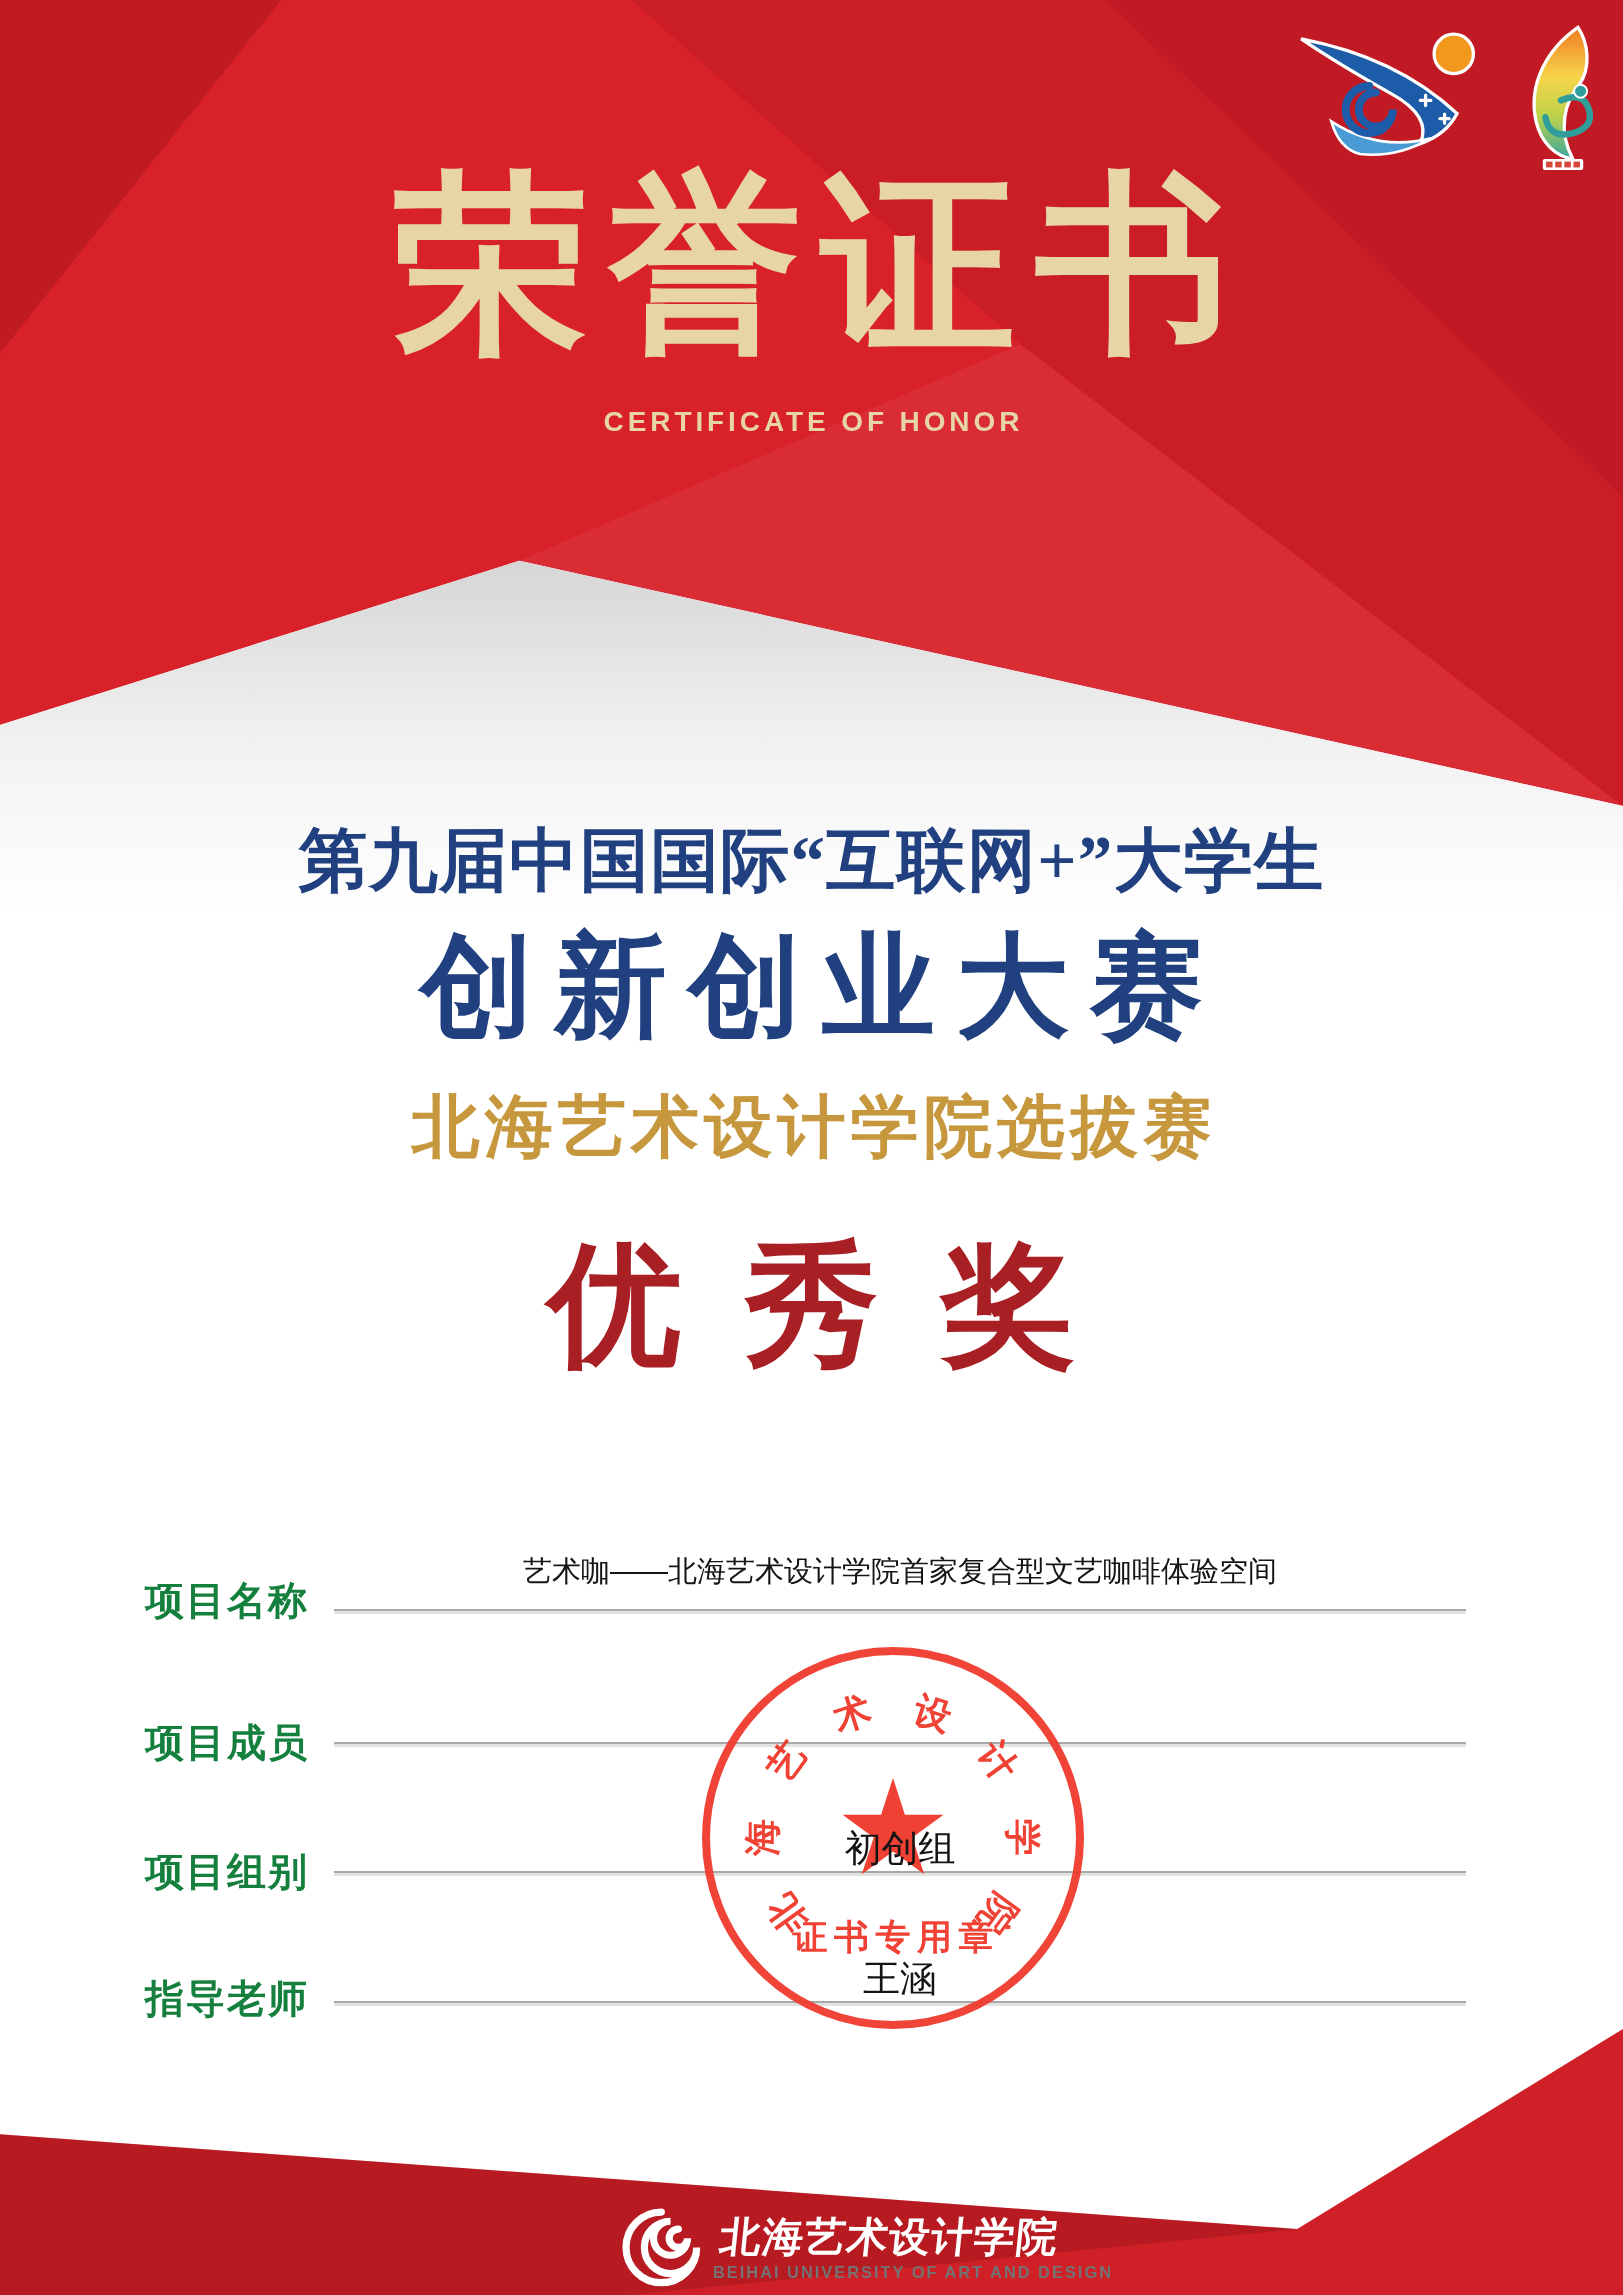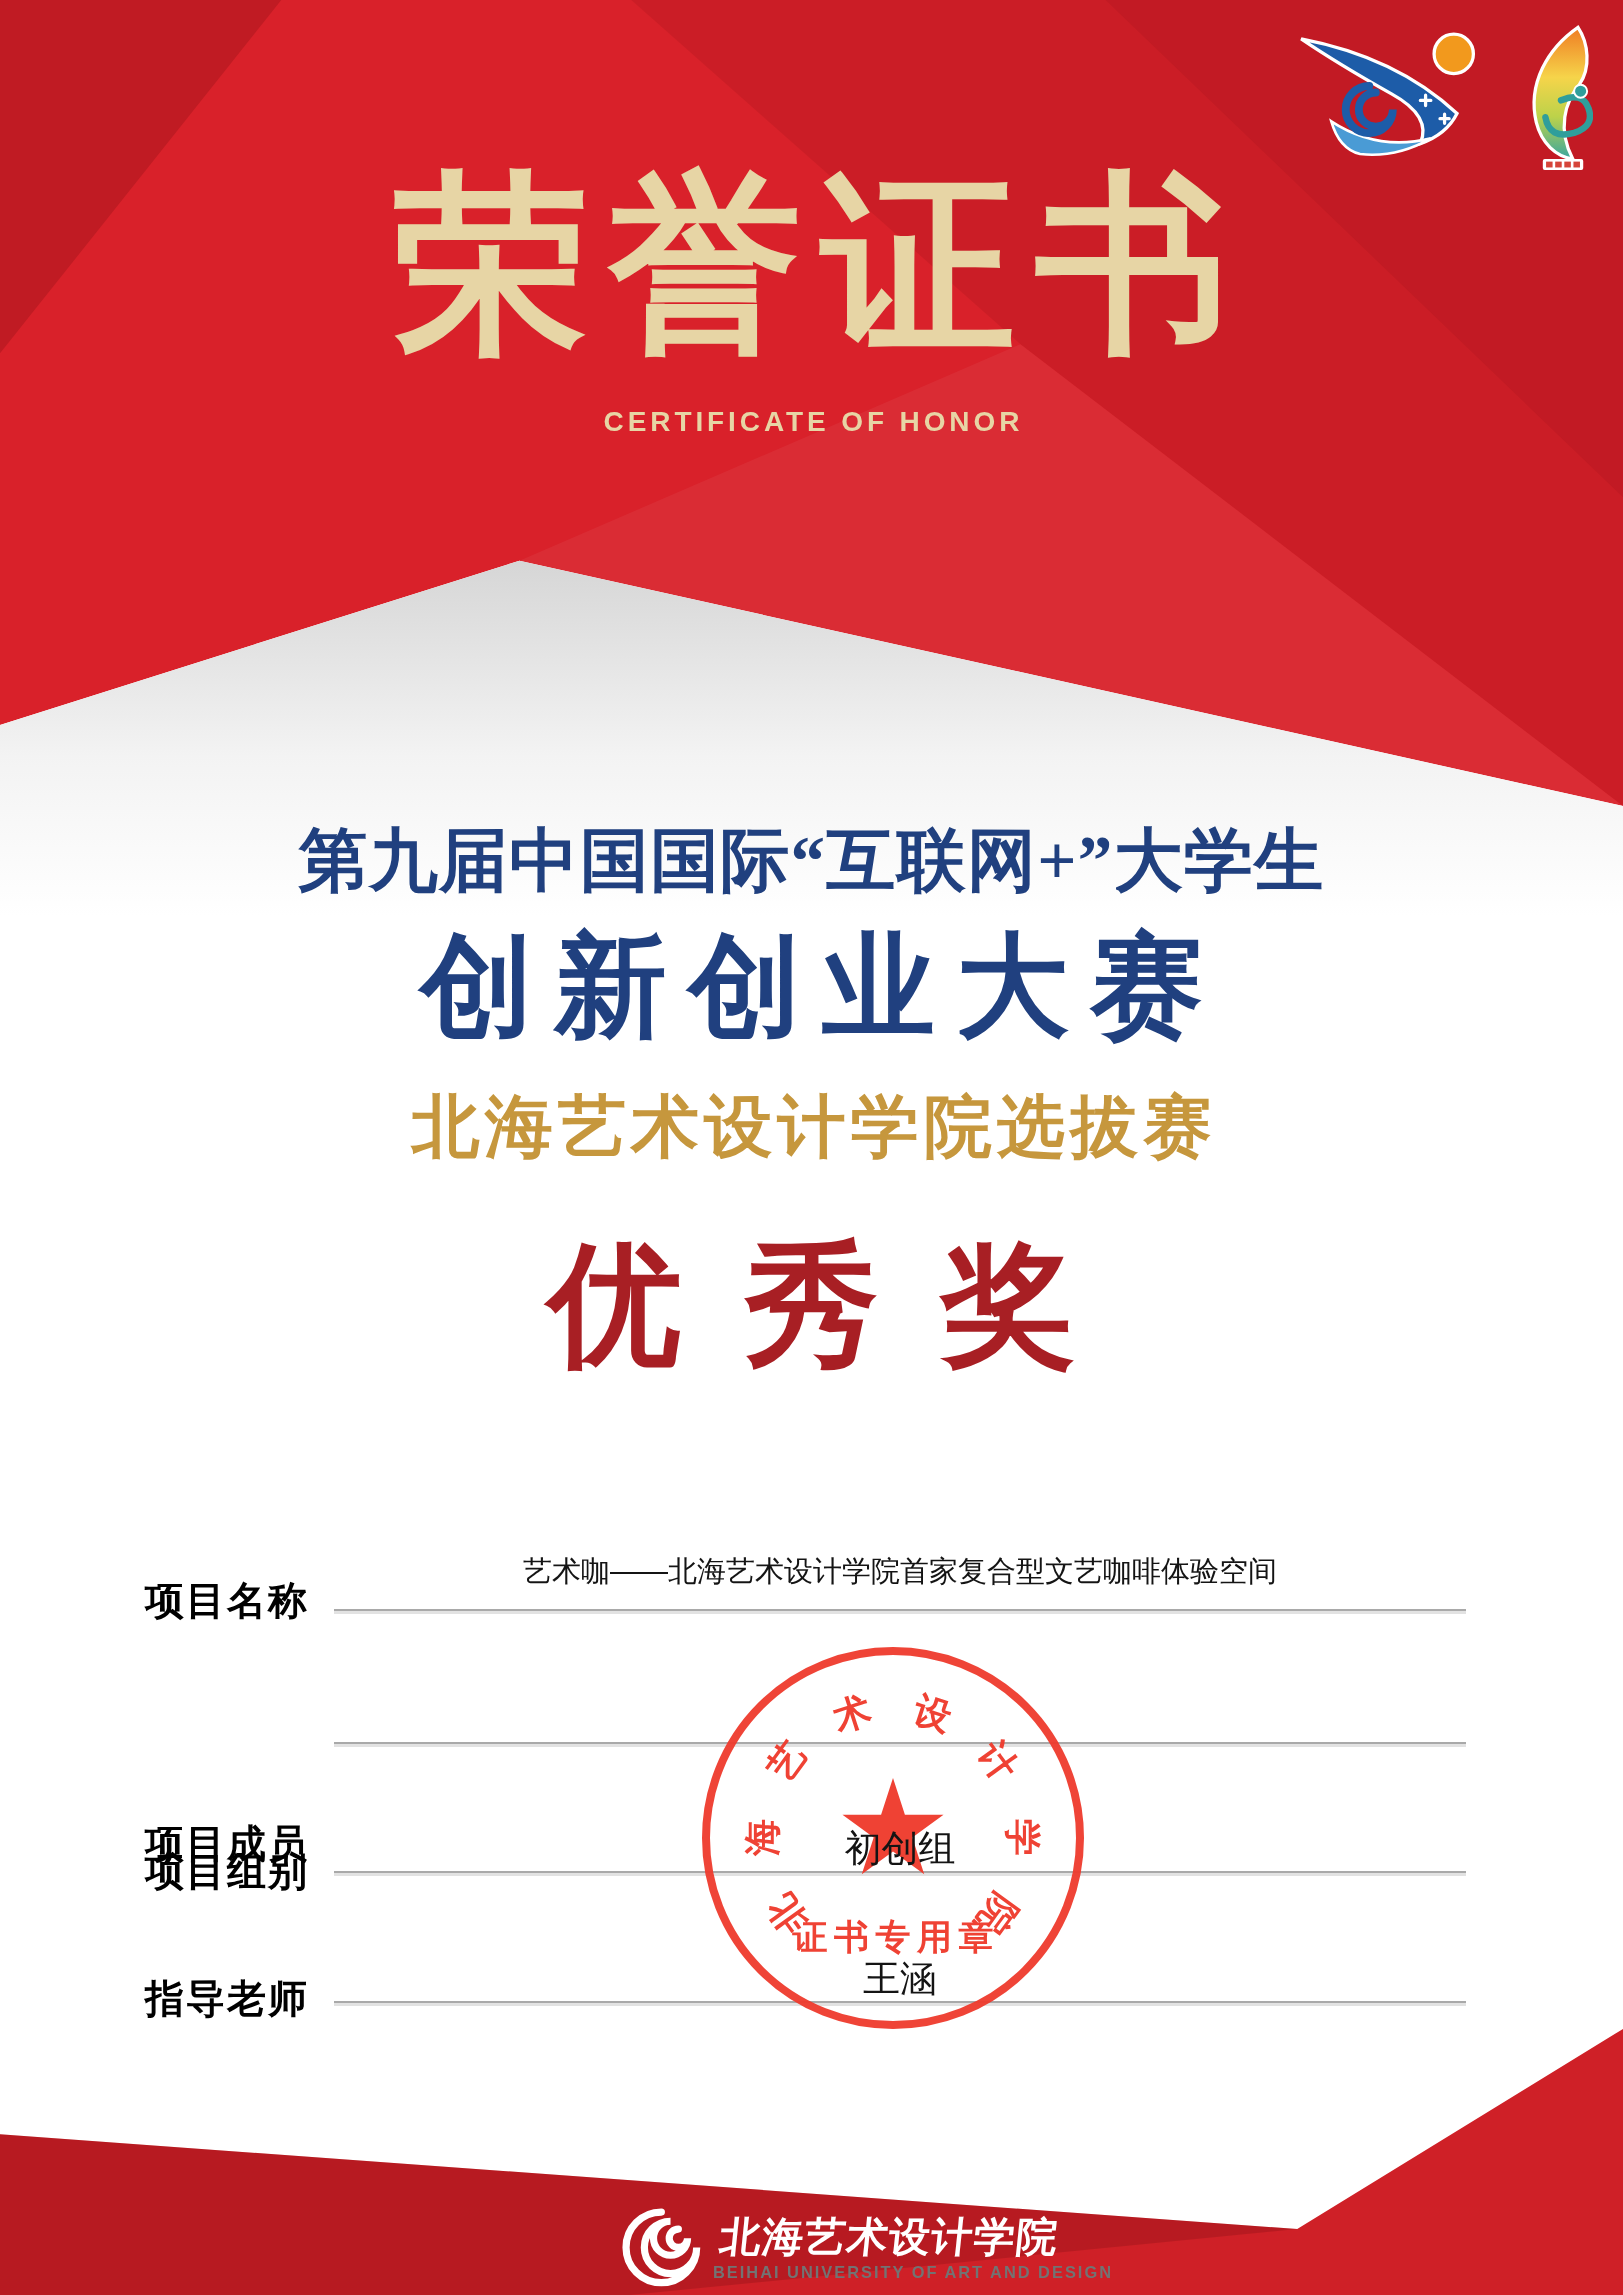--- a/index.html
+++ b/index.html
@@ -26,21 +26,21 @@
   
   .headline{left:0;width:1623px;text-align:center;white-space:nowrap;
     font-family:"Liberation Serif","DejaVu Serif",serif;font-weight:900;}
   .hl-1{top:815px;font-size:69px;color:#20407f;letter-spacing:1.3px;}
   .hl-2{top:911px;font-size:113px;color:#20407f;letter-spacing:21px;text-indent:21px;}
   .hl-3{top:1082px;font-size:68px;color:#c6973d;letter-spacing:5.2px;text-indent:5.2px;}
   .award{top:1216px;font-size:134px;color:#a81f24;letter-spacing:63px;text-indent:63px;}
 
   
   .f-label{
-    left:145px;width:209px;font-size:39px;font-weight:800;color:#000000;
+    left:145px;width:209px;font-size:39px;font-weight:800;color:#15803d;
     letter-spacing:2px;white-space:nowrap;z-index:5;
   }
   .f-line{
     left:334px;width:1132px;height:4.6px;z-index:2;
     background:linear-gradient(to bottom,#a9a9a9 0 42%,#e2e2e2 42% 100%);
   }
   .f-value{
     left:334px;width:1132px;text-align:center;font-size:29px;color:#141414;
     white-space:nowrap;z-index:6;font-weight:500;
   }
@@ -126,21 +126,21 @@
 
   <div class="abs cert-title">荣誉证书</div>
   <div class="abs cert-subtitle">CERTIFICATE OF HONOR</div>
 
   <div class="abs headline hl-1">第九届中国国际“互联网+”大学生</div>
   <div class="abs headline hl-2">创新创业大赛</div>
   <div class="abs headline hl-3">北海艺术设计学院选拔赛</div>
   <div class="abs headline award">优秀奖</div>
 
   <div class="abs f-label" style="top:1574px;">项目名称</div>
-  <div class="abs f-label" style="top:1817px;">项目成员</div>
+  <div class="abs f-label" style="top:1716px;">项目成员</div>
   <div class="abs f-label" style="top:1845px;">项目组别</div>
   <div class="abs f-label" style="top:1972px;">指导老师</div>
 
   <div class="abs f-value" style="top:1552px;">艺术咖——北海艺术设计学院首家复合型文艺咖啡体验空间</div>
   <div class="abs f-value" style="top:1824px;font-size:37px;">初创组</div>
   <div class="abs f-value" style="top:1954px;font-size:37px;">王涵</div>
 
   <div class="abs f-line" style="top:1609px;"></div>
   <div class="abs f-line" style="top:1742px;"></div>
   <div class="abs f-line" style="top:1871px;"></div>

